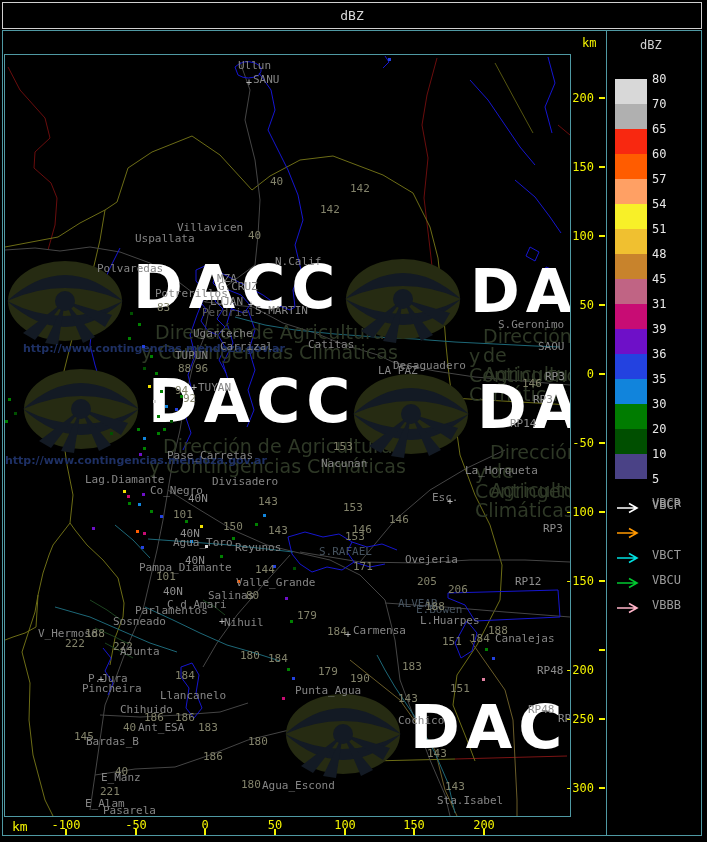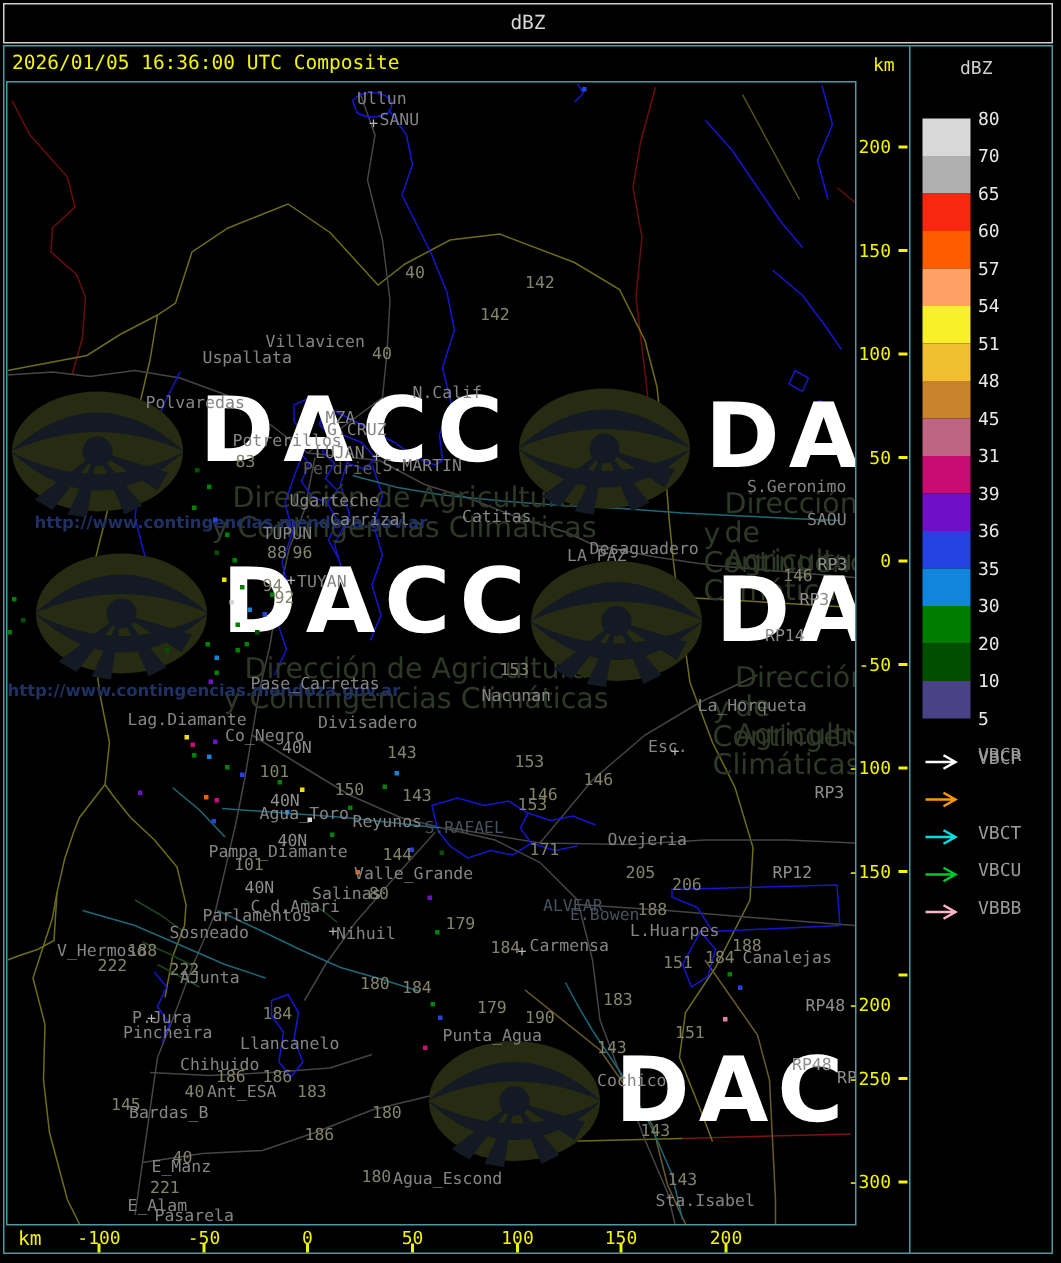--- a/index.html
+++ b/index.html
@@ -16,21 +16,21 @@
   .layer{position:absolute;left:0;top:0;width:100%;height:100%;}
   svg.geo{position:absolute;left:0;top:0;}
   svg.geo path{fill:none;stroke-width:1;}
   .b-red{stroke:#6a0d0d;} .b-red2{stroke:#7c1414;}
   .b-olive{stroke:#6d6d16;} .b-olive2{stroke:#55550f;}
   .road{stroke:#454545;} .tanroad{stroke:#6a5c28;}
   .river{stroke:#1616d0;} .teal{stroke:#1d6878;} .green{stroke:#1d4420;}
   .lakefill{fill:#001040;stroke:#1616d0;}
   .lbl{position:absolute;font-size:11px;line-height:1;white-space:pre;}
   .lbl.t{color:#858585;} .lbl.n{color:#83836b;} .lbl.r{color:#8e8e8e;}
-  .lbl.d{color:#46535f;} .lbl.s{color:#5d5d5d;}
+  .lbl.d{color:#46535f;margin-left:36px;} .lbl.s{color:#5d5d5d;}
   .echo{position:absolute;width:3px;height:3px;}
   .mark{position:absolute;color:#b8b8b8;font-size:10px;line-height:1;}
   .wm-brand{position:absolute;font-family:"DejaVu Sans",sans-serif;font-weight:bold;font-size:60px;
             letter-spacing:6px;color:#ffffff;line-height:1;}
   .wm-l{position:absolute;font-family:"DejaVu Sans",sans-serif;font-size:19px;color:#2e3826;line-height:1;}
   .wm-url{position:absolute;font-family:"DejaVu Sans",sans-serif;font-size:11px;font-weight:bold;color:#1e3064;line-height:1;}
   .wm-eye{position:absolute;width:120px;height:92px;}
   .scale-title{position:absolute;left:640px;top:38px;color:#d0d0d0;font-size:12px;}
   .sw{position:absolute;left:615px;width:32px;}
   .sw.speckled{background-image:radial-gradient(circle,#e06000 0 1px,transparent 1.2px);background-size:7px 6px;}
@@ -47,21 +47,20 @@
 
 <div class="screen">
 
   <div class="titlebar">
     <span>dBZ</span>
   </div>
 
   <div class="mainbox"></div>
   <div class="sep"></div>
 
-  <div class="timestamp">2026/01/05 16:36:00 UTC Composite</div>
   <div class="km-top">km</div>
   <div class="km-bottom">km</div>
 
   <div class="map" id="map">
     <svg class="geo" width="565" height="761" viewBox="0 0 565 761">
 
       <path class="b-red" d="M3,12 L15,35 L40,63 L45,83 L30,97 L29,113 L46,128 L52,143 L50,170 L43,195"></path>
       <path class="b-red" d="M432,3 L422,40 L417,70 L423,103 L419,143 L424,185 L428,220 L425,238"></path>
       <path class="b-red2" d="M450,704 L562,701"></path>
       <path class="b-red" d="M553,70 L565,80"></path>

